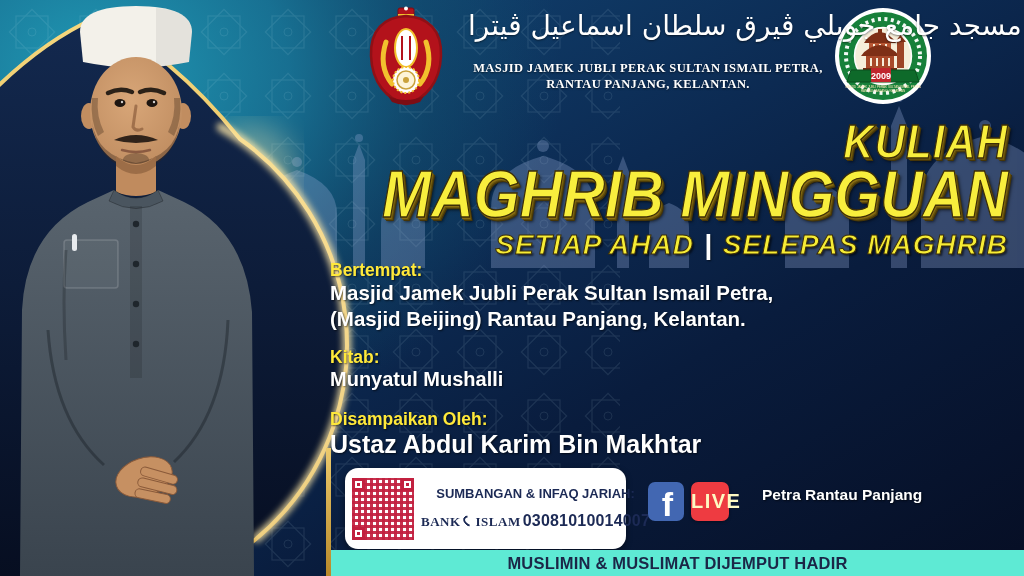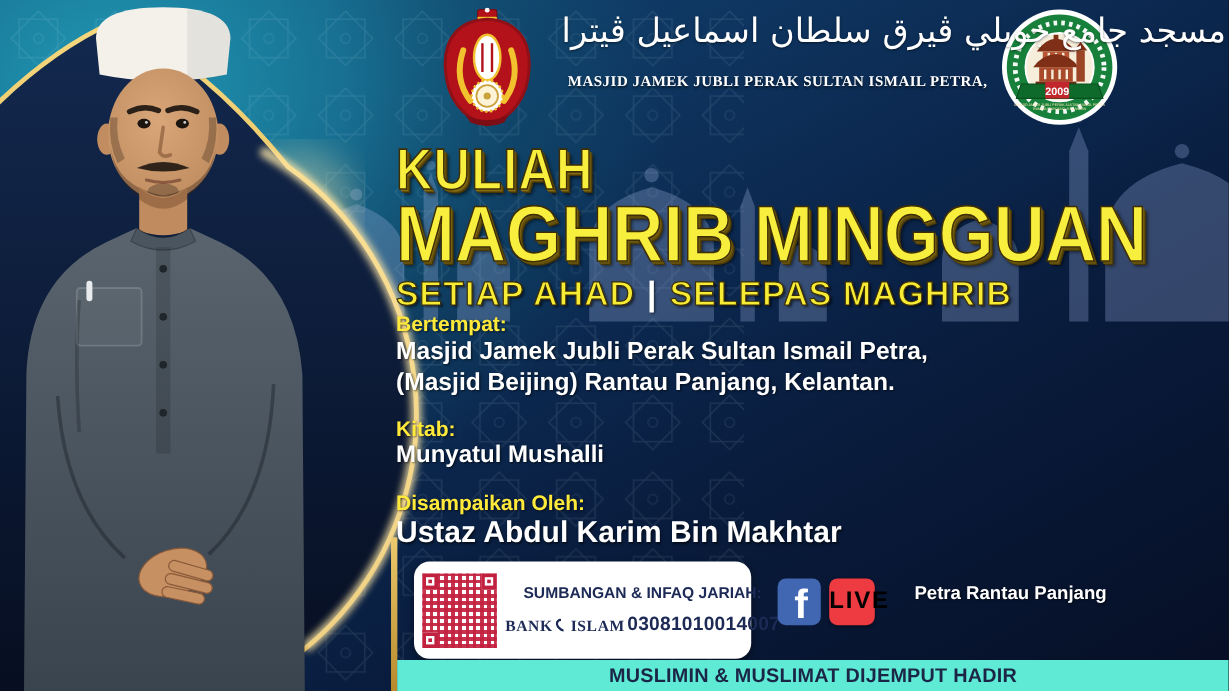--- a/index.html
+++ b/index.html
@@ -14,21 +14,21 @@
     text-shadow:0 1px 2px rgba(0,0,0,.5);white-space:nowrap;}
   .mosque-name{left:450px;top:60px;width:396px;text-align:center;color:#fff;
     font-family:"Liberation Serif",serif;font-weight:bold;font-size:12.5px;
     line-height:1.28;letter-spacing:.4px;text-shadow:0 1px 2px rgba(0,0,0,.6);}
 
   
   .t3d{color:#f8ee3d;font-weight:bold;
     -webkit-text-stroke:1.2px #3d2e06;
     text-shadow:1px 1px 0 #8a6d12,2px 2px 0 #63500c,3px 3px 0 #463507,
                 4px 4px 3px rgba(0,0,0,.6);}
-  .title-wrap{left:330px;top:114px;width:694px;text-align:left;}
+  .title-wrap{left:314px;top:114px;width:694px;text-align:right;font-style:italic;}
   .t1{font-size:42px;letter-spacing:1px;transform:scaleY(1.15);transform-origin:center top;}
   .t2{font-size:59px;letter-spacing:0;margin-top:-5px;transform:scaleY(1.12);transform-origin:center top;white-space:nowrap;}
   .schedule{margin-top:4px;font-size:28px;letter-spacing:1px;white-space:nowrap;}
   .schedule .sy{color:#f6ec35;font-weight:bold;-webkit-text-stroke:1px #3c2e06;
     text-shadow:2px 2px 2px rgba(0,0,0,.55);}
   .schedule .pipe{color:#fff;font-weight:bold;margin:0 10px;-webkit-text-stroke:0;
     text-shadow:1px 1px 2px rgba(0,0,0,.55);}
 
   
   .cline{position:absolute;left:330px;width:694px;white-space:nowrap;}
@@ -57,21 +57,21 @@
     border-right-color:transparent;border-bottom-color:transparent;transform:rotate(-45deg);
     box-sizing:border-box;margin:0 1px;}
   .acct{font-size:16px;font-weight:800;letter-spacing:.2px;}
   .org{margin-top:3px;font-size:8.6px;font-weight:bold;color:#8e939d;line-height:1.22;letter-spacing:.1px;}
 
   
   .fb-icon{left:648px;top:482px;width:36px;height:39px;background:#4267b2;border-radius:7px;
     color:#fff;overflow:hidden;text-align:center;}
   .fb-icon span{display:block;font-size:34px;font-weight:800;line-height:44px;text-indent:3px;}
   .live-badge{left:691px;top:482px;width:38px;height:39px;background:#ee3b41;border-radius:7px;
-    color:#000000;font-weight:800;font-size:20px;letter-spacing:1.5px;text-align:center;line-height:39px;
+    color:#fef9c3;font-weight:800;font-size:20px;letter-spacing:1.5px;text-align:center;line-height:39px;
     box-shadow:0 1px 3px rgba(0,0,0,.4);}
   .fb-text{left:762px;top:486px;width:256px;color:#fff;font-weight:bold;font-size:15.5px;
     line-height:1.22;text-shadow:1px 1px 2px rgba(0,0,0,.6);}
 
   
   .gold-strip{left:326px;bottom:0;width:5px;height:128px;
     background:linear-gradient(180deg,#ecca6d,#b8892a);}
   .footer-bar{left:331px;bottom:0;width:693px;height:26px;background:#5eead4;text-align:center;}
   .footer-bar div{font-size:16.5px;font-weight:800;color:#1b2647;line-height:27px;letter-spacing:.2px;}
 </style>
@@ -242,20 +242,21 @@
     <path d="M18 64 L82 64 L86 76 L14 76 Z" fill="#0e6a2a" stroke="#0a4f1f"></path>
     <rect x="38" y="62" width="20" height="14" rx="1" fill="#c0262c"></rect>
     <text x="48" y="73" text-anchor="middle" font-family="Liberation Sans, sans-serif" font-size="9" font-weight="bold" fill="#fff">2009</text>
     <text x="50" y="82" text-anchor="middle" font-family="Liberation Sans, sans-serif" font-size="3" fill="#ffe9b8">MASJID JAMEK JUBLI PERAK SULTAN ISMAIL PETRA</text>
     <text x="50" y="86" text-anchor="middle" font-family="Liberation Sans, sans-serif" font-size="3" fill="#ffe9b8">RANTAU PANJANG, KELANTAN</text>
   </svg>
 
   <div class="abs arabic">مسجد جامع جوبلي ڤيرق سلطان اسماعيل ڤيترا</div>
   <div class="abs mosque-name">
     <div>MASJID JAMEK JUBLI PERAK SULTAN ISMAIL PETRA,</div>
+    <div>RANTAU PANJANG, KELANTAN.</div>
   </div>
 
   <div class="abs title-wrap">
     <div class="t3d t1">KULIAH</div>
     <div class="t3d t2">MAGHRIB MINGGUAN</div>
     <div class="schedule">
       <span class="sy">SETIAP AHAD</span><span class="pipe">|</span><span class="sy">SELEPAS MAGHRIB</span>
     </div>
   </div>
 

